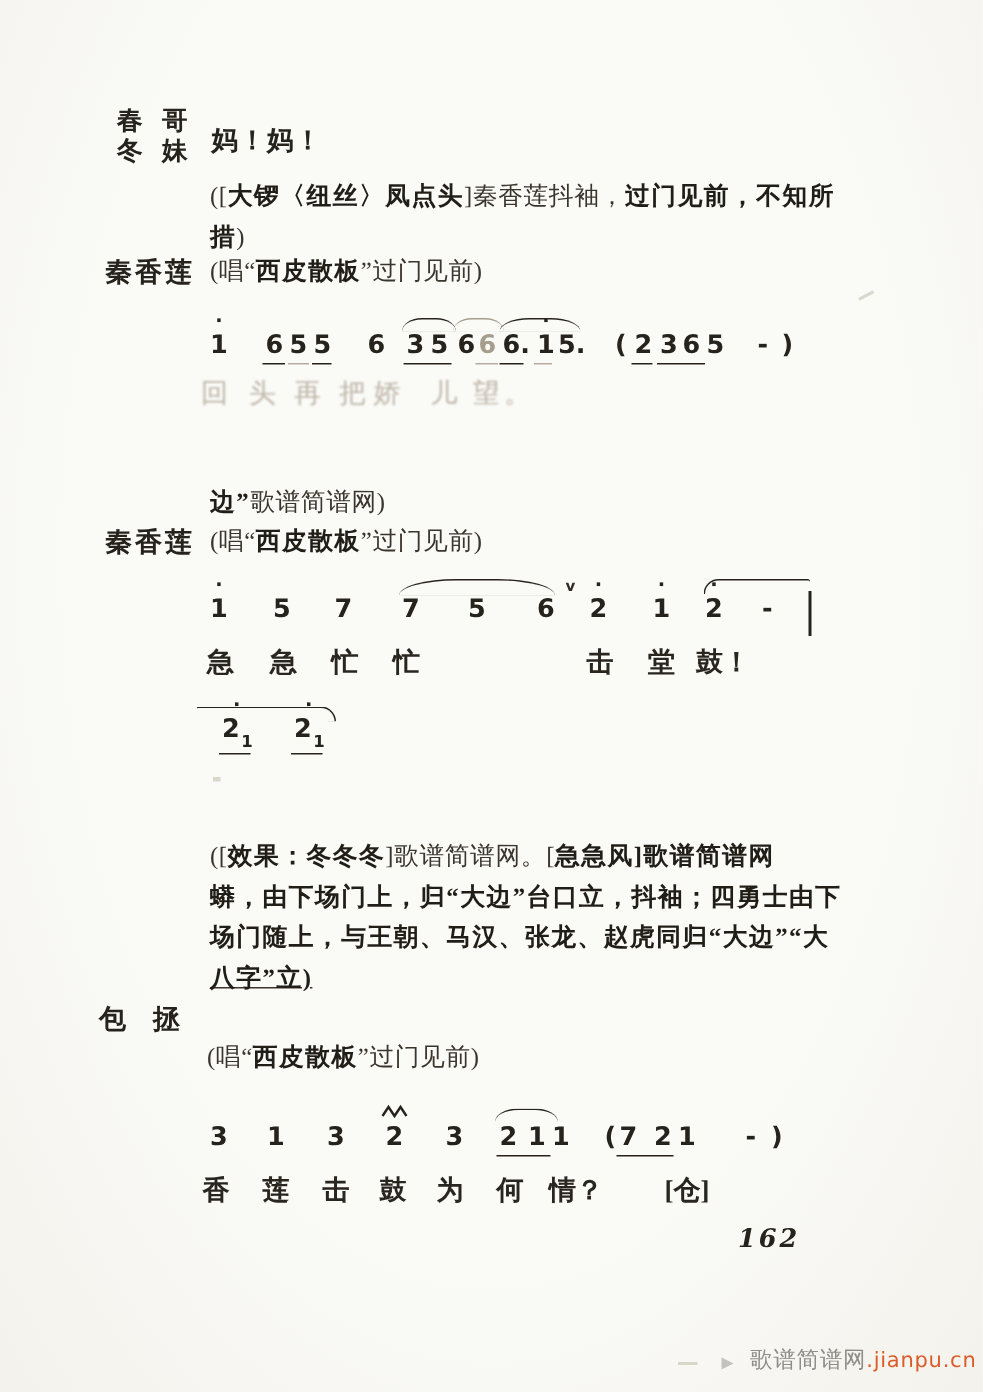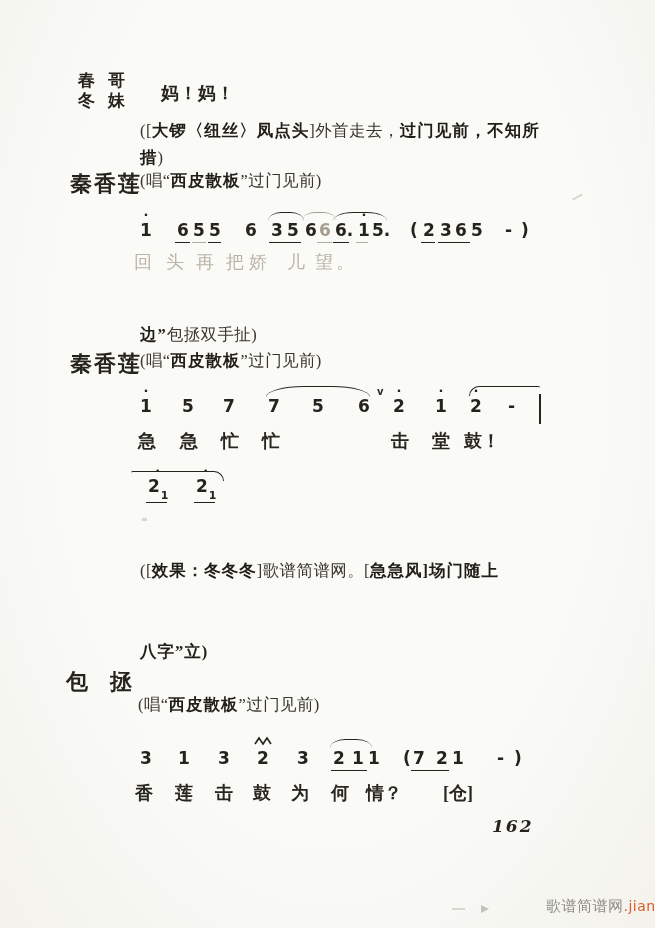--- a/index.html
+++ b/index.html
@@ -1,22 +1,22 @@
 <!DOCTYPE html>
 <html><head>
 <meta charset="utf-8">
 <style>
   html,body{margin:0;padding:0;background:#f7f6f2;}
   .page{position:relative;width:655px;height:928px;background:
     radial-gradient(ellipse at 50% 40%, #fafaf7 60%, #f3f2ec 100%);
     overflow:hidden;font-family:"Liberation Serif","DejaVu Serif",serif;color:#2e2a24;}
   .abs{position:absolute;white-space:nowrap;}
-  .speaker{font-size:22px;font-weight:700;letter-spacing:2px;color:#26221c;}
+  .speaker{font-size:18px;font-weight:700;letter-spacing:2px;color:#26221c;}
   .cast{font-size:17px;font-weight:700;line-height:20px;letter-spacing:13px;color:#26221c;}
-  .speech{font-size:17.5px;font-weight:700;letter-spacing:1px;color:#26221c;margin-left:20px;}
+  .speech{font-size:17.5px;font-weight:700;letter-spacing:1px;color:#26221c;}
   .sd{font-size:16.5px;letter-spacing:.4px;color:#3a352d;}
   .sd .b{font-weight:700;color:#211d17;letter-spacing:1px;}
   
   .music{position:absolute;left:0;top:0;width:655px;height:60px;}
   .n{position:absolute;top:0;font-family:"DejaVu Sans","Liberation Sans",sans-serif;
      font-weight:700;font-size:17px;color:#26221c;line-height:20px;}
   .n i.d{position:absolute;left:50%;top:-9px;transform:translateX(-50%);
      font-style:normal;font-size:13px;line-height:8px;}
   .n .sub{font-size:11px;position:relative;top:7px;left:1px;font-weight:700;}
   .n.f{color:#a59d8d;filter:blur(.4px);}
@@ -27,39 +27,39 @@
   .a.f{border-top-color:#a59d8d;}
   .a.cl{border-radius:12px 2px 0 0;border-left:1.5px solid #26221c;height:9px;}
   .a.cr{border-radius:2px 12px 0 0;border-right:1.5px solid #26221c;height:9px;}
   .bar{position:absolute;width:1.6px;background:#26221c;}
   .bx{position:absolute;font-family:"DejaVu Sans",sans-serif;font-weight:700;font-size:10px;}
   .ly{position:absolute;font-size:18px;font-weight:600;color:#29251f;line-height:22px;}
   .ly.f{color:#b6ad9e;filter:blur(.55px);opacity:.9;font-weight:500;}
   .pageno{font-family:"DejaVu Serif",serif;font-style:italic;font-weight:700;
      font-size:17px;letter-spacing:2px;color:#26221c;}
   .wm{font-size:15px;letter-spacing:.5px;}
-  .wm .site{color:#8f8d88;margin-left:46px;}
+  .wm .site{color:#8f8d88;}
   .wm .dom{color:#dd5b28;font-family:"DejaVu Sans",sans-serif;font-size:14px;}
   .tri{position:absolute;width:0;height:0;border-top:4px solid transparent;
      border-bottom:4px solid transparent;border-left:8px solid #b7b4ae;opacity:.8;}
   .speck{position:absolute;background:#ccc7ba;opacity:.7;}
   svg.mord{position:absolute;overflow:visible;}
 </style>
 </head>
 <body>
 
 <div class="page">
 
   <div class="abs cast" style="left:78px;top:71px;">
     <div>春哥</div>
     <div>冬妹</div>
   </div>
   <div class="abs speech" style="left:141px;top:81px;">妈！妈！</div>
 
-  <div class="abs sd" style="left:140px;top:120px;"><span>([</span><span class="b">大锣〈纽丝〉凤点头</span><span>]外首走去，</span><span class="b">过门见前，不知所</span></div>
+  <div class="abs sd" style="left:140px;top:120px;"><span>([</span><span class="b">大锣〈纽丝〉凤点头</span><span>]秦香莲抖袖，</span><span class="b">过门见前，不知所</span></div>
   <div class="abs sd" style="left:140px;top:147px;"><span class="b">措</span><span>)</span></div>
 
   <div class="abs speaker" style="left:70px;top:169px;">秦香莲</div>
   <div class="abs sd" style="left:140px;top:170px;"><span>(唱“</span><span class="b">西皮散板</span><span>”过门见前)</span></div>
 
   <div class="music" style="top: 220px;">
       <span class="n" style="left: 140px;">1<i class="d">·</i></span>
       <span class="n" style="left: 177px;">6</span>
       <span class="n" style="left: 193px;">5</span>
       <span class="n" style="left: 209px;">5</span>
@@ -93,21 +93,21 @@
       <span class="ly f" style="left: 134px; top: 31px;">回</span>
       <span class="ly f" style="left: 166px; top: 31px;">头</span>
       <span class="ly f" style="left: 196px; top: 31px;">再</span>
       <span class="ly f" style="left: 226px; top: 31px;">把</span>
       <span class="ly f" style="left: 249px; top: 31px;">娇</span>
       <span class="ly f" style="left: 287px; top: 31px;">儿</span>
       <span class="ly f" style="left: 315px; top: 31px;">望</span>
       <span class="ly f" style="left: 336px; top: 31px;">。</span>
     </div>
 
-  <div class="abs sd" style="left:140px;top:324px;"><span class="b">边”</span><span>包拯双手扯)</span></div>
+  <div class="abs sd" style="left:140px;top:324px;"><span class="b">边”</span><span>歌谱简谱网)</span></div>
 
   <div class="abs speaker" style="left:70px;top:349px;">秦香莲</div>
   <div class="abs sd" style="left:140px;top:350px;"><span>(唱“</span><span class="b">西皮散板</span><span>”过门见前)</span></div>
 
   <div class="music" style="top: 396px;">
       <span class="n" style="left: 140px;">1<i class="d">·</i></span>
       <span class="n" style="left: 182px;">5</span>
       <span class="n" style="left: 223px;">7</span>
       <span class="n" style="left: 268px;">7</span>
       <span class="n" style="left: 312px;">5</span>
@@ -130,22 +130,24 @@
     </div>
 
   <div class="music" style="top: 476px;">
       <span class="n" style="left: 148px;">2<i class="d">·</i><span class="sub">1</span></span>
       <span class="n" style="left: 196px;">2<i class="d">·</i><span class="sub">1</span></span>
       <div class="u" style="left: 146px; width: 21px; top: 26px;"></div>
       <div class="u" style="left: 194px; width: 21px; top: 26px;"></div>
       <div class="a cr" style="left: 131px; width: 92px; top: -5px;"></div>
     </div>
 
-  <div class="abs sd" style="left:140px;top:560px;"><span>([</span><span class="b">效果：冬冬冬</span><span>]歌谱简谱网。[</span><span class="b">急急风</span><span class="b">]场门随上</span></div>
-  <div class="abs sd" style="left:140px;top:641px;"><span class="b">八字”立)</span></div>
+  <div class="abs sd" style="left:140px;top:560px;"><span>([</span><span class="b">效果：冬冬冬</span><span>]歌谱简谱网。[</span><span class="b">急急风</span><span class="b">]歌谱简谱网</span></div>
+  <div class="abs sd" style="left:140px;top:587px;"><span class="b">蟒，由下场门上，归“大边”台口立，抖袖；四勇士由下</span></div>
+  <div class="abs sd" style="left:140px;top:614px;"><span class="b">场门随上，与王朝、马汉、张龙、赵虎同归“大边”“大</span></div>
+  <div class="abs sd" style="left:140px;top:641px;text-decoration:underline;"><span class="b">八字”立)</span></div>
 
   <div class="abs speaker" style="left:66px;top:667px;letter-spacing:0;">包　拯</div>
   <div class="abs sd" style="left:138px;top:694px;"><span>(唱“</span><span class="b">西皮散板</span><span>”过门见前)</span></div>
 
   <div class="music" style="top: 748px;">
       <span class="n" style="left: 140px;">3</span>
       <span class="n" style="left: 178px;">1</span>
       <span class="n" style="left: 218px;">3</span>
       <span class="n" style="left: 257px;">2</span>
       <span class="n" style="left: 297px;">3</span>

